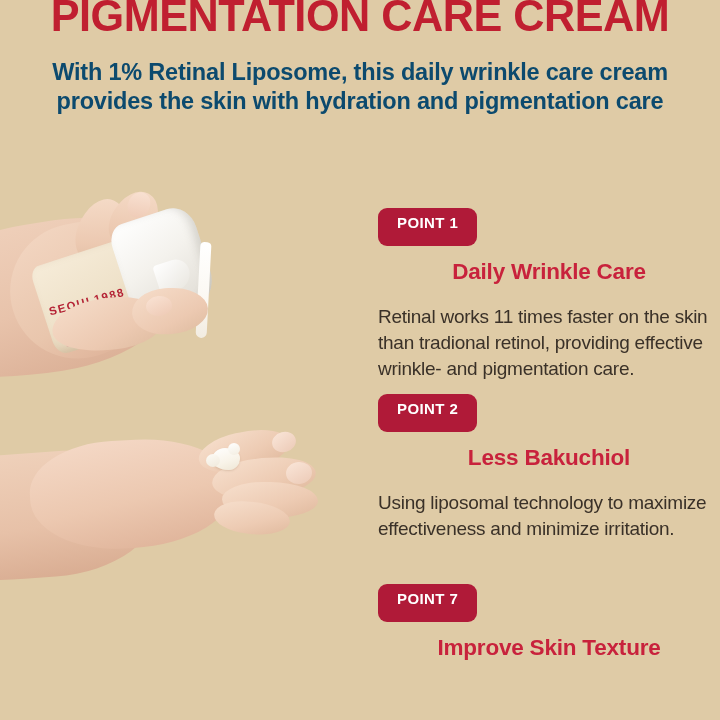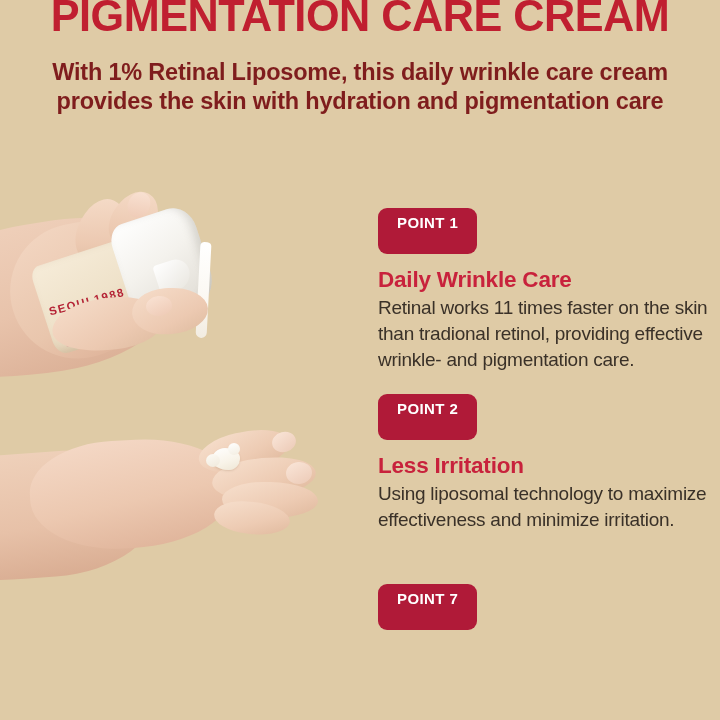--- a/index.html
+++ b/index.html
@@ -36,21 +36,21 @@
   }
 
   .subtitle {
     position:absolute;
     top:58px; left:50px; width:620px;
     text-align:center;
     font-family:"Liberation Sans", sans-serif;
     font-weight:bold;
     font-size:23.5px;
     line-height:29px;
-    color:#7f1d1d;
+    color:#0c4a6e;
     letter-spacing:-0.2px;
   }
 
   
   .photo-area {
     position:absolute;
     left:0; top:170px;
     width:372px; height:550px;
     overflow:hidden;
   }
@@ -221,37 +221,38 @@
   .p2 { top:394px; }
   .p3 { top:584px; }
 
   .badge {
     display:inline-block;
     background:#b01a38;
     color:#ffffff;
     font-weight:bold;
     font-size:15px;
     letter-spacing:.4px;
-    padding:7px 19px 24px 19px;
+    padding:7px 19px 16px 19px;
     border-radius:9px;
     line-height:1;
   }
 
   .p-title {
     margin-top:13px;
     font-family:"Liberation Sans", sans-serif;
     font-weight:bold;
     font-size:22.5px;
     letter-spacing:-0.2px;
     color:#c8223c;
     line-height:26px;
+    text-align:center;
   }
 
   .p-body {
-    margin-top:2px;
+    margin-top:19px;
     font-family:"Liberation Sans", sans-serif;
     font-size:19px;
     line-height:26px;
     letter-spacing:-0.25px;
     color:#3a3128;
     width:330px;
   }
 </style>
 </head>
 <body>
@@ -304,22 +305,23 @@
   <div class="points">
 
     <div class="point p1">
       <span class="badge">POINT 1</span>
       <div class="p-title">Daily Wrinkle Care</div>
       <div class="p-body">Retinal works 11 times faster on the skin than tradional retinol, providing effective wrinkle- and pigmentation care.</div>
     </div>
 
     <div class="point p2">
       <span class="badge">POINT 2</span>
-      <div class="p-title">Less Irritation</div>
+      <div class="p-title">Less Bakuchiol</div>
       <div class="p-body">Using liposomal technology to maximize effectiveness and minimize irritation.</div>
     </div>
 
     <div class="point p3">
       <span class="badge">POINT 7</span>
+      <div class="p-title">Improve Skin Texture</div>
     </div>
 
   </div>
 </div>
 
 </body></html>

